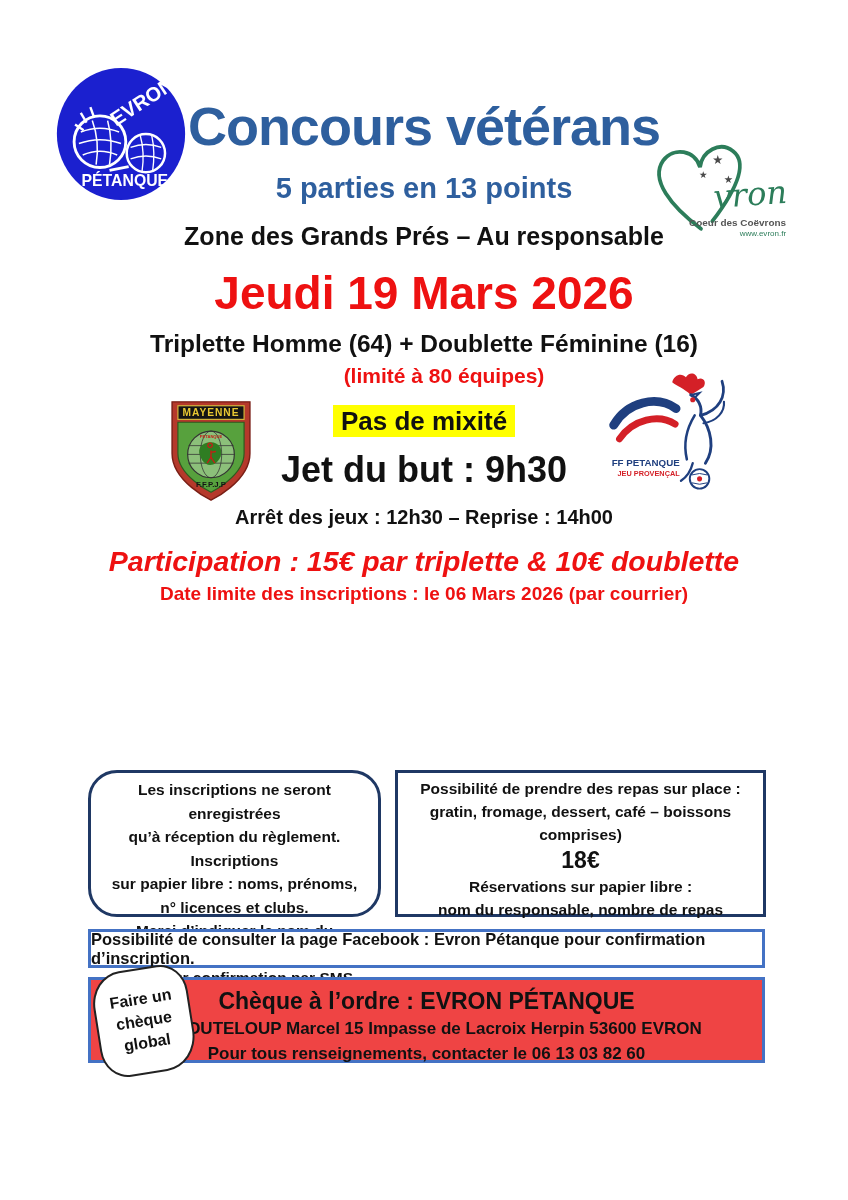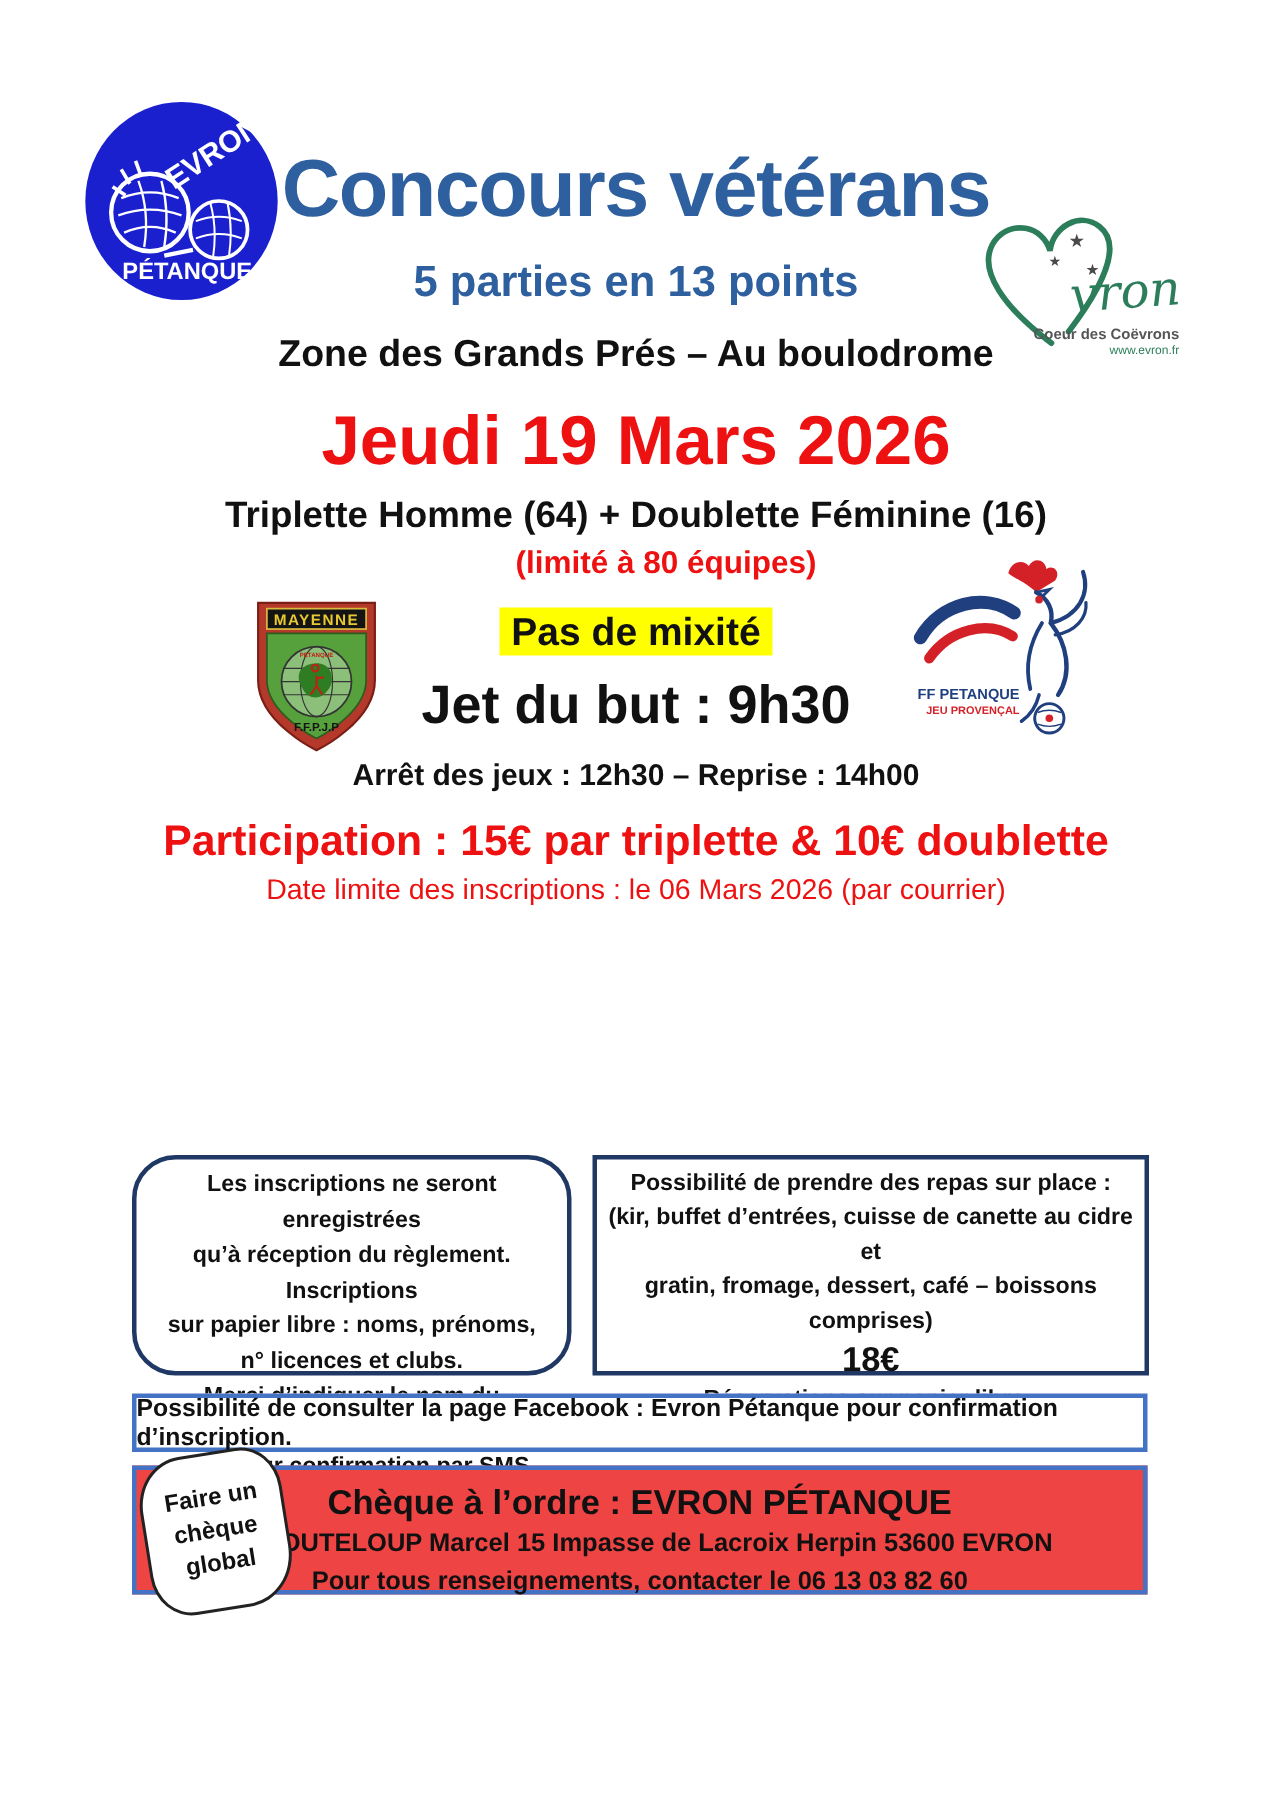--- a/index.html
+++ b/index.html
@@ -18,22 +18,22 @@
   
   .date-line{top:266px;font-size:46px;font-weight:bold;color:#ee1111;}
   .categories{top:330px;font-size:24.5px;font-weight:bold;color:#111111;}
   .team-limit{top:364px;font-size:21px;font-weight:bold;color:#ee1111;margin-left:20px;}
   .mayenne-badge{left:167px;top:397px;width:88px;height:107px;}
   .no-mix{top:406px;font-size:26px;font-weight:bold;color:#111111;}
   .no-mix span{background:#ffff00;padding:1px 8px;}
   .ffpjp-badge{left:598px;top:368px;width:166px;height:128px;}
   .throw-time{top:449px;font-size:36px;font-weight:bold;color:#111111;}
   .break-times{top:506px;font-size:20px;font-weight:bold;color:#111111;}
-  .participation{top:545px;font-size:28.5px;font-weight:bold;color:#ee1111;}
-  .deadline{top:583px;font-size:19px;font-weight:normal;color:#ee1111;}
+  .participation{top:545px;font-size:28.5px;font-weight:bold;color:#ee1111;font-style:italic;}
+  .deadline{top:583px;font-size:19px;font-weight:bold;color:#ee1111;}
   
   .indemnites{
     left:100px;top:619px;width:648px;height:126px;background:#4472c4;
     border:3px solid #111111;border-radius:22px;color:#ffffff;font-weight:bold;
     font-size:23px;line-height:37px;text-align:center;box-sizing:border-box;padding-top:11px;
   }
   
   .info-box{background:#ffffff;border:3px solid #1f3864;box-sizing:border-box;
     text-align:center;font-weight:bold;color:#111111;}
   .inscriptions-box{left:88px;top:770px;width:293px;height:147px;font-size:15.5px;line-height:23.5px;padding-top:5px;border-radius:29px;}
@@ -82,21 +82,21 @@
       <path d="M80,84 q16,-6 32,0 M80,96 q16,-6 32,0" fill="none" stroke="#ffffff" stroke-width="1.4"></path>
       <path d="M90,71 q5,18 2,38 M102,71 q4,18 1,38" fill="none" stroke="#ffffff" stroke-width="1.4"></path>
     </g>
     <line x1="58" y1="108" x2="78" y2="104" stroke="#ffffff" stroke-width="3"></line>
     <text x="96" y="42" font-size="21" font-weight="bold" fill="#ffffff" text-anchor="middle" transform="rotate(-33 96 42)">EVRON</text>
     <text x="74" y="124" font-size="16.5" font-weight="bold" fill="#ffffff" text-anchor="middle">PÉTANQUE</text>
   </svg>
 
   <div class="abs ctr title">Concours vétérans</div>
   <div class="abs ctr subtitle">5 parties en 13 points</div>
-  <div class="abs ctr location">Zone des Grands Prés – Au boulodrome</div>
+  <div class="abs ctr location">Zone des Grands Prés – Au responsable</div>
 
   <svg class="abs coevrons-logo" viewBox="0 0 160 112">
     <path d="M62,98 C30,74 8,46 22,26 C33,11 56,15 61,33 C63,16 82,5 96,16 C110,27 103,52 74,90" fill="none" stroke="#2c7d5a" stroke-width="4" stroke-linecap="round"></path>
     <g fill="#4a4a4a">
       <text x="74" y="30" font-size="13">★</text>
       <text x="60" y="44" font-size="10">★</text>
       <text x="86" y="50" font-size="11">★</text>
     </g>
     <text x="76" y="76" class="script-text" font-size="34" fill="#2c7d5a" transform="rotate(-4 76 76)">vron</text>
     <text x="152" y="95" font-size="10.5" font-weight="bold" fill="#555555" text-anchor="end">Coeur des Coëvrons</text>
@@ -164,21 +164,20 @@
     <div>Les inscriptions ne seront enregistrées</div>
     <div>qu’à réception du règlement. Inscriptions</div>
     <div>sur papier libre : noms, prénoms,</div>
     <div>n° licences et clubs.</div>
     <div>Merci d’indiquer le nom du responsable,</div>
     <div>n° tél pour confirmation par SMS.</div>
   </div>
 
   <div class="abs info-box repas-box">
     <div>Possibilité de prendre des repas sur place :</div>
-    <div>(kir, buffet d’entrées, cuisse de canette au cidre et</div>
     <div>gratin, fromage, dessert, café – boissons comprises)</div>
     <div class="repas-price">18€</div>
     <div>Réservations sur papier libre :</div>
     <div>nom du responsable, nombre de repas</div>
   </div>
 
   <div class="abs facebook-bar">
     <span>Possibilité de consulter la page Facebook : Evron Pétanque pour confirmation d’inscription.</span>
   </div>
 

